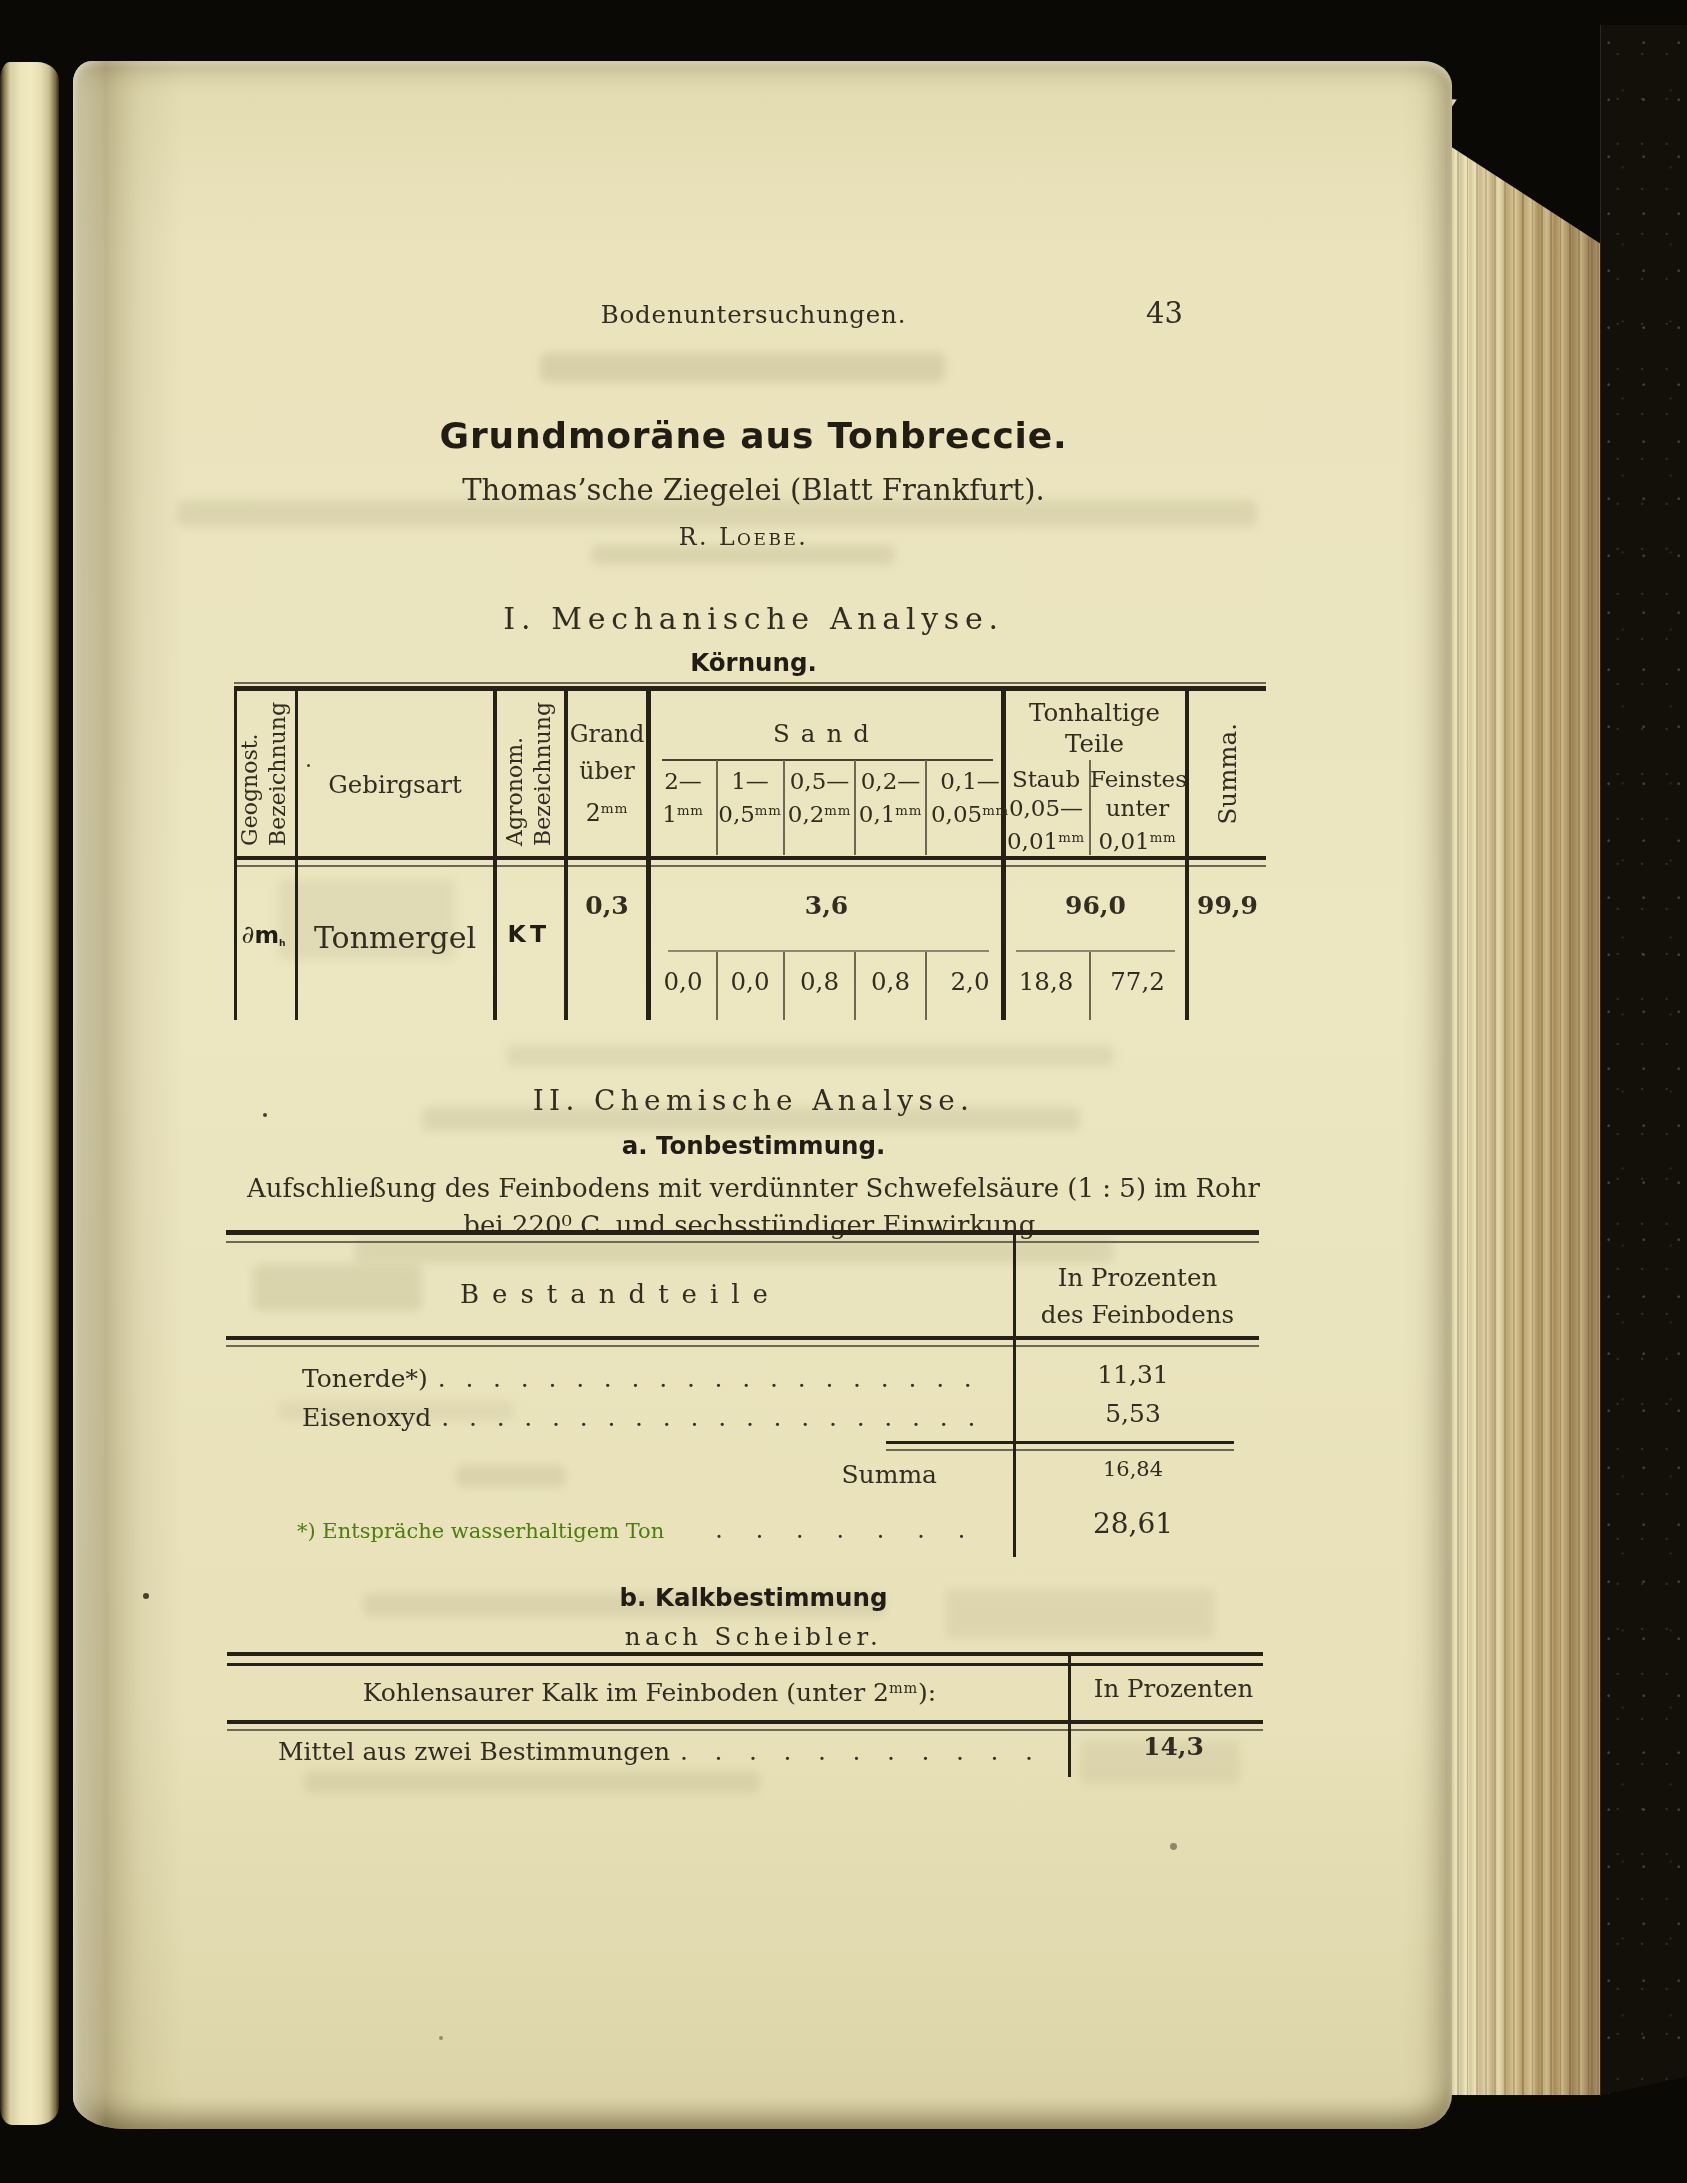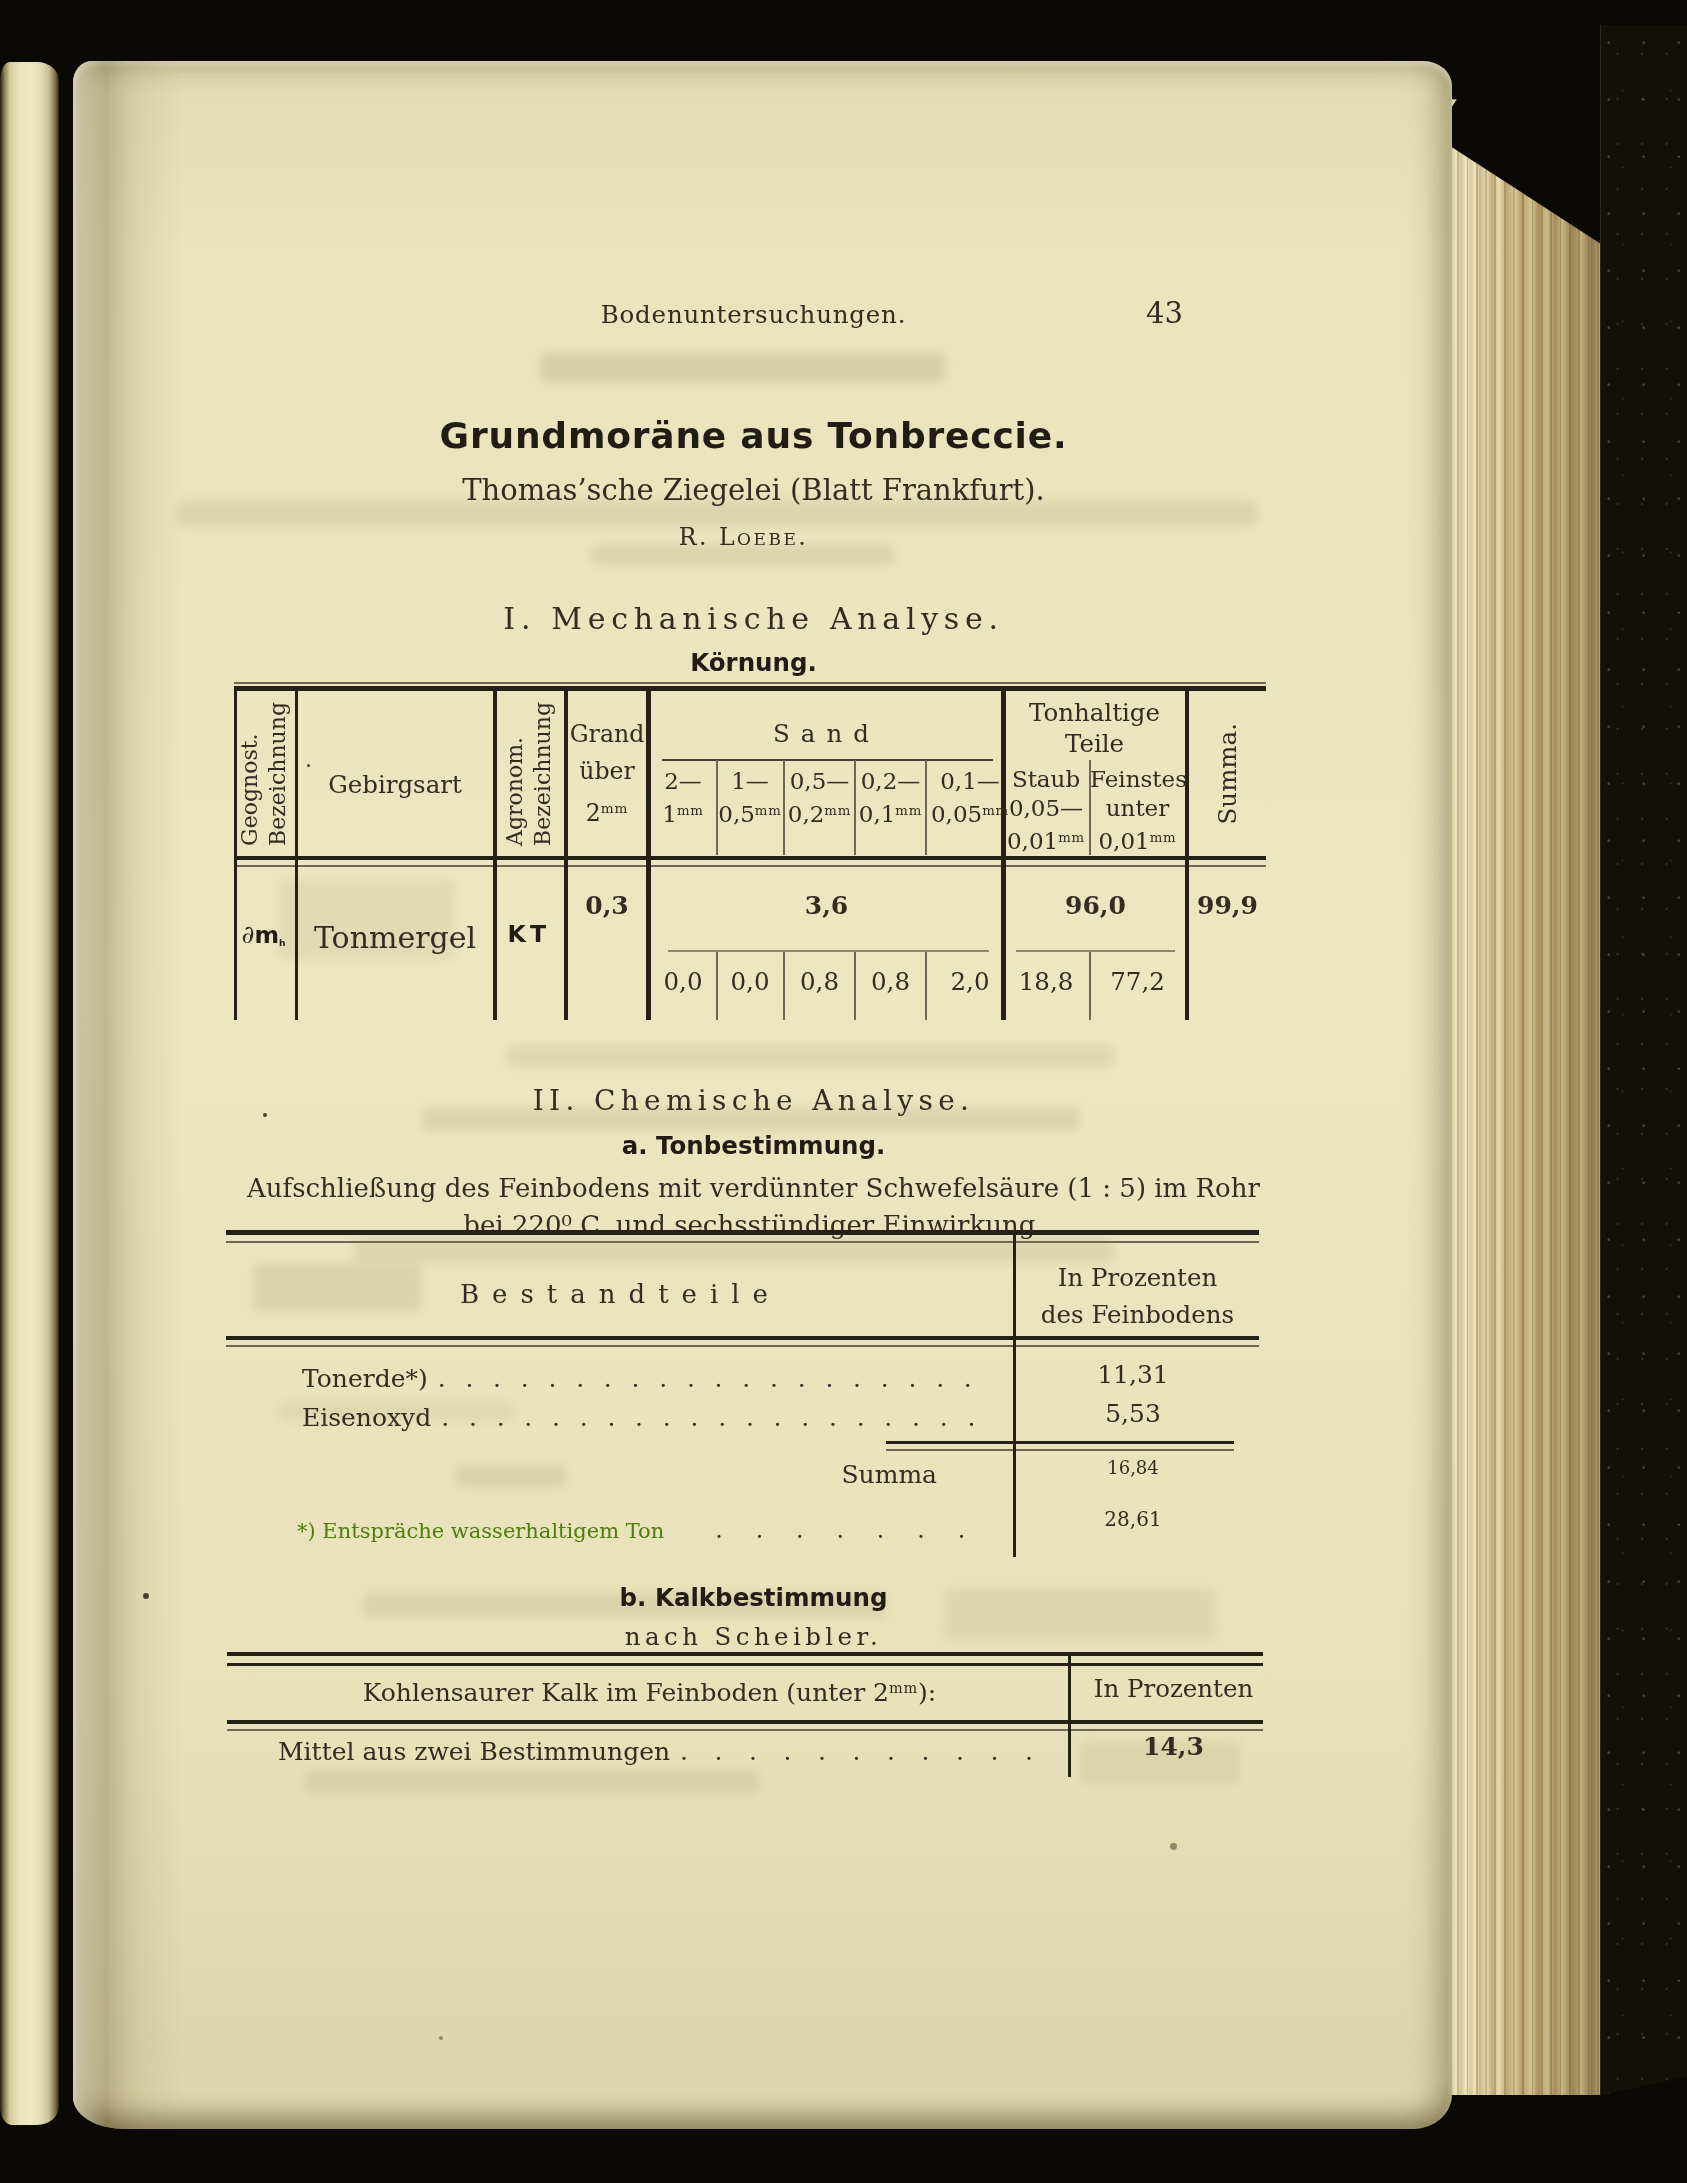--- a/index.html
+++ b/index.html
@@ -224,27 +224,27 @@
   </div>
   <div class="abs ser ctr" style="left:1015px;top:1360px;width:236px;font-size:25px">11,31</div>
 
   <div class="abs row ser" style="left:302px;top:1403px;width:684px;font-size:25px">
     <span>Eisenoxyd</span>
     <span class="lead">. . . . . . . . . . . . . . . . . . . . . . . . . . . . . . . . . . .</span>
   </div>
   <div class="abs ser ctr" style="left:1015px;top:1399px;width:236px;font-size:25px">5,53</div>
 
   <div class="abs ser" style="left:709px;top:1460px;width:262px;font-size:25px;text-align:right;padding-right:34px">Summa</div>
-  <div class="abs ser ctr" style="left:1015px;top:1457px;width:236px;font-size:18px">16,84</div>
+  <div class="abs ser ctr" style="left:1015px;top:1457px;width:236px;font-size:21px">16,84</div>
 
   <div class="abs row" style="left:297px;top:1516px;width:689px">
     <span class="ser" style="font-size:21px;color:#4d7c0f">*) Entspräche wasserhaltigem Ton</span>
     <span class="lead" style="letter-spacing:12.7px;padding-left:51px;font-size:23.6px">. . . . . . . . . . . . .</span>
   </div>
-  <div class="abs ser ctr" style="left:1015px;top:1507px;width:236px;font-size:20px">28,61</div>
+  <div class="abs ser ctr" style="left:1015px;top:1507px;width:236px;font-size:28px">28,61</div>
 
   <div class="abs sans bold ctr" style="left:247px;top:1583px;width:1013px;font-size:24.5px">b. Kalkbestimmung</div>
   <div class="abs ser ctr" style="left:247px;top:1622px;width:1013px;font-size:24.5px;letter-spacing:.18em">nach Scheibler.</div>
 
   <div class="rule" style="left:227px;top:1652px;width:1036px;height:4.2px"></div>
   <div class="rule" style="left:227px;top:1663px;width:1036px;height:2.5px"></div>
   <div class="rule" style="left:227px;top:1720px;width:1036px;height:4.2px"></div>
   <div class="thin" style="left:227px;top:1729px;width:1036px;height:1.7px"></div>
   <div class="rule" style="left:1068px;top:1654px;width:3.4px;height:123px"></div>
 

